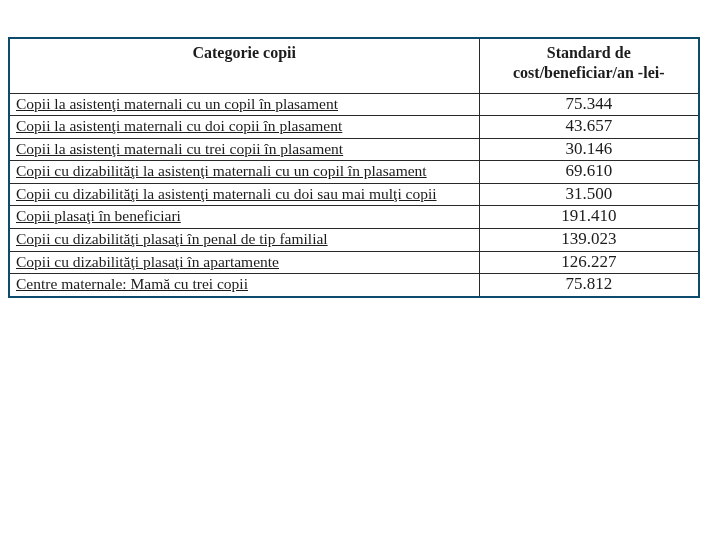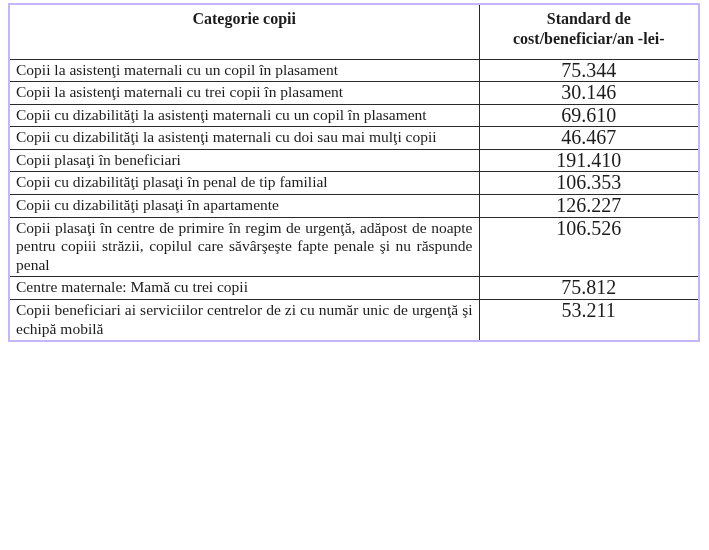--- a/index.html
+++ b/index.html
@@ -15,21 +15,22 @@
   .page {
     width: 709px;
     height: 550px;
     box-sizing: border-box;
     padding: 3px 0 0 8px;
   }
   table.cost-table {
     border-collapse: collapse;
     width: 690px;
     table-layout: fixed;
-    border: 2px solid #c4b5fd;
+    border: 2px solid #0c4a6e;
+    margin-top: 34px;
   }
   col.c-cat { width: 470px; }
   col.c-val { width: 220px; }
   th, td {
     border: 1.6px solid #2a2a2a;
     vertical-align: top;
     box-sizing: border-box;
   }
   th {
     font-size: 16px;
@@ -37,23 +38,24 @@
     text-align: center;
     line-height: 20px;
     padding: 4px 6px 0 6px;
     height: 55px;
   }
   td.cat {
     font-size: 15.5px;
     line-height: 18.6px;
     padding: 1px 6px 2px 6px;
     text-align: justify;
+    text-decoration: underline;
   }
   td.val {
-    font-size: 20px;
+    font-size: 17px;
     line-height: 18.6px;
     padding: 1px 4px 2px 4px;
     text-align: center;
   }
   tr.tall td { height: 31px; }
 </style>
 </head>
 <body>
 
 <div class="page">
@@ -70,50 +72,46 @@
           <div>cost/beneficiar/an -lei-</div>
         </th>
       </tr>
     </thead>
     <tbody>
       <tr>
         <td class="cat">Copii la asistenţi maternali cu un copil în plasament</td>
         <td class="val">75.344</td>
       </tr>
       <tr>
+        <td class="cat">Copii la asistenţi maternali cu doi copii în plasament</td>
+        <td class="val">43.657</td>
+      </tr>
+      <tr>
         <td class="cat">Copii la asistenţi maternali cu trei copii în plasament</td>
         <td class="val">30.146</td>
       </tr>
       <tr>
         <td class="cat">Copii cu dizabilităţi la asistenţi maternali cu un copil în plasament</td>
         <td class="val">69.610</td>
       </tr>
       <tr>
         <td class="cat">Copii cu dizabilităţi la asistenţi maternali cu doi sau mai mulţi copii</td>
-        <td class="val">46.467</td>
+        <td class="val">31.500</td>
       </tr>
       <tr>
         <td class="cat">Copii plasaţi în beneficiari</td>
         <td class="val">191.410</td>
       </tr>
       <tr>
         <td class="cat">Copii cu dizabilităţi plasaţi în penal de tip familial</td>
-        <td class="val">106.353</td>
+        <td class="val">139.023</td>
       </tr>
       <tr>
         <td class="cat">Copii cu dizabilităţi plasaţi în apartamente</td>
         <td class="val">126.227</td>
       </tr>
       <tr>
-        <td class="cat">Copii plasaţi în centre de primire în regim de urgenţă, adăpost de noapte pentru copiii străzii, copilul care săvârşeşte fapte penale şi nu răspunde penal</td>
-        <td class="val">106.526</td>
-      </tr>
-      <tr>
         <td class="cat">Centre maternale: Mamă cu trei copii</td>
         <td class="val">75.812</td>
-      </tr>
-      <tr>
-        <td class="cat">Copii beneficiari ai serviciilor centrelor de zi cu număr unic de urgenţă şi echipă mobilă</td>
-        <td class="val">53.211</td>
       </tr>
     </tbody>
   </table>
 </div>
 
 </body></html>

